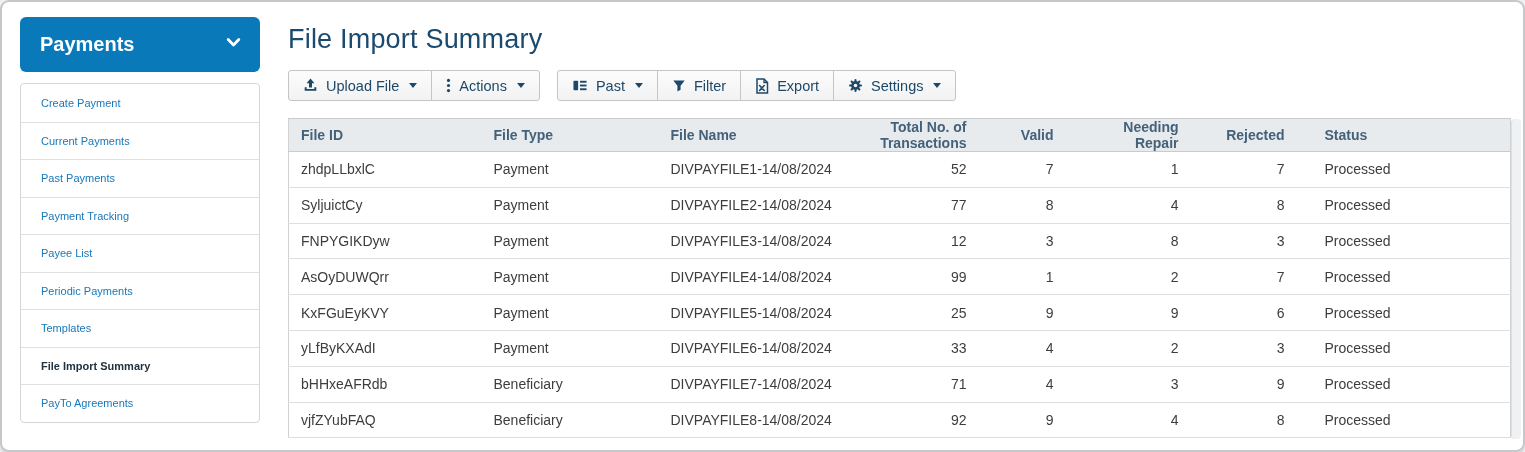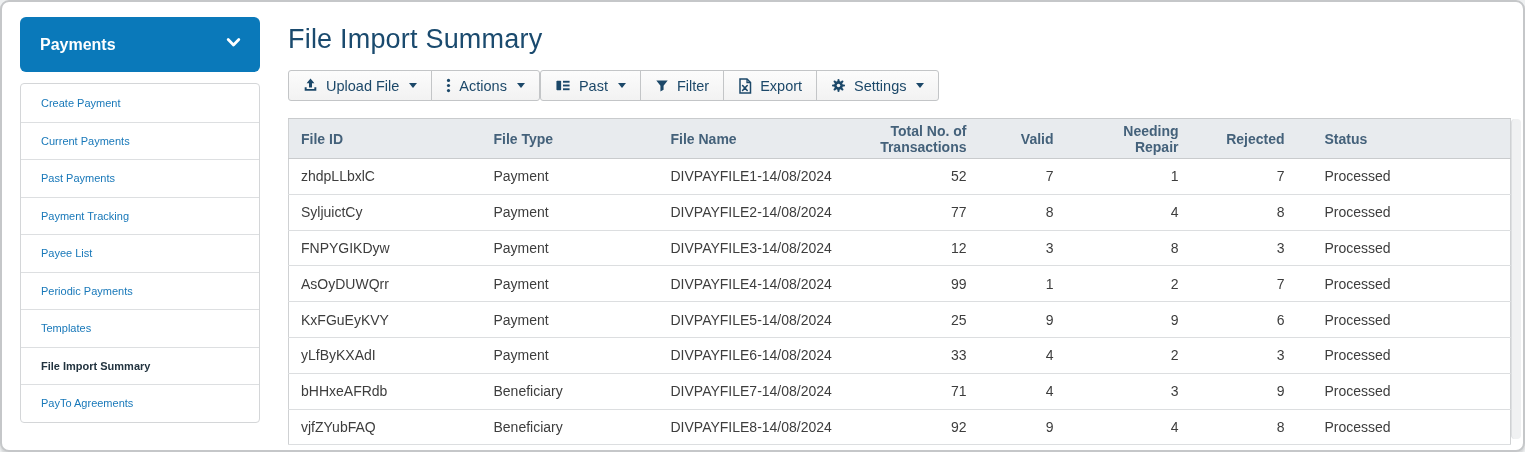--- a/index.html
+++ b/index.html
@@ -15,21 +15,21 @@
     border:2px solid #c5c7c9;
     border-radius:9px;
     box-shadow:0 3px 2px rgba(0,0,0,.10);
     overflow:hidden;
   }
 
   
   .sidebar{position:absolute;left:18px;top:15px;width:240px;}
   .sidebar-header{
     height:55px;background:#0a79ba;border-radius:6px;
-    color:#fff;font-weight:bold;font-size:16px;
+    color:#fff;font-weight:bold;font-size:20px;
     display:flex;align-items:center;justify-content:space-between;
     padding:0 18px 0 20px;cursor:pointer;box-sizing:border-box;
   }
   .sidebar-menu{
     list-style:none;margin:11px 0 0;padding:0;
     border:1px solid #d4d6d8;border-radius:4px;background:#fff;
   }
   .sidebar-menu li{
     height:37.5px;display:flex;align-items:center;
     padding:0 20px;font-size:11px;color:#1878b9;
@@ -39,21 +39,21 @@
   .sidebar-menu li.active{color:#22333f;font-weight:bold;}
 
   
   .main{position:absolute;left:285px;top:0;right:0;bottom:0;}
   .page-title{
     position:absolute;top:22px;left:1px;margin:0;
     font-size:27px;font-weight:400;color:#1a4a6e;letter-spacing:.2px;
   }
 
   
-  .toolbar{position:absolute;top:68px;left:1px;display:flex;}
+  .toolbar{position:absolute;top:68px;left:1px;display:flex;gap:17px;}
   .btn-group{display:flex;}
   .btn{
     height:31px;display:flex;align-items:center;gap:8px;
     padding:0 14px;
     background:linear-gradient(#fcfcfc,#f2f2f2);
     border:1px solid #c3c5c7;
     color:#1c4869;font-size:14.5px;font-family:inherit;
     cursor:pointer;box-sizing:border-box;white-space:nowrap;
   }
   .btn-group .btn + .btn{margin-left:-1px;}
@@ -69,21 +69,21 @@
 
   
   .table-wrap{position:absolute;top:116px;left:1px;}
   table{
     border-collapse:collapse;table-layout:fixed;width:1222px;
     font-size:14px;color:#3d3d3d;
     border-left:1px solid #cfd1d3;border-right:1px solid #cfd1d3;
   }
   thead th{
     background:#e8ebee;color:#44617a;font-weight:bold;
-    text-align:left;height:40px;padding:0 12px;
+    text-align:left;height:33px;padding:0 12px;
     border-top:1px solid #c9cbcd;border-bottom:1px solid #c9cbcd;
     box-sizing:border-box;cursor:pointer;
   }
   tbody td{
     height:35.8px;padding:0 12px;border-bottom:1px solid #dcdee0;
     background:#fff;box-sizing:border-box;overflow:hidden;white-space:nowrap;
   }
   .num{text-align:right;}
   .col-status{padding-left:28px;}
   .table-scrollbar{

